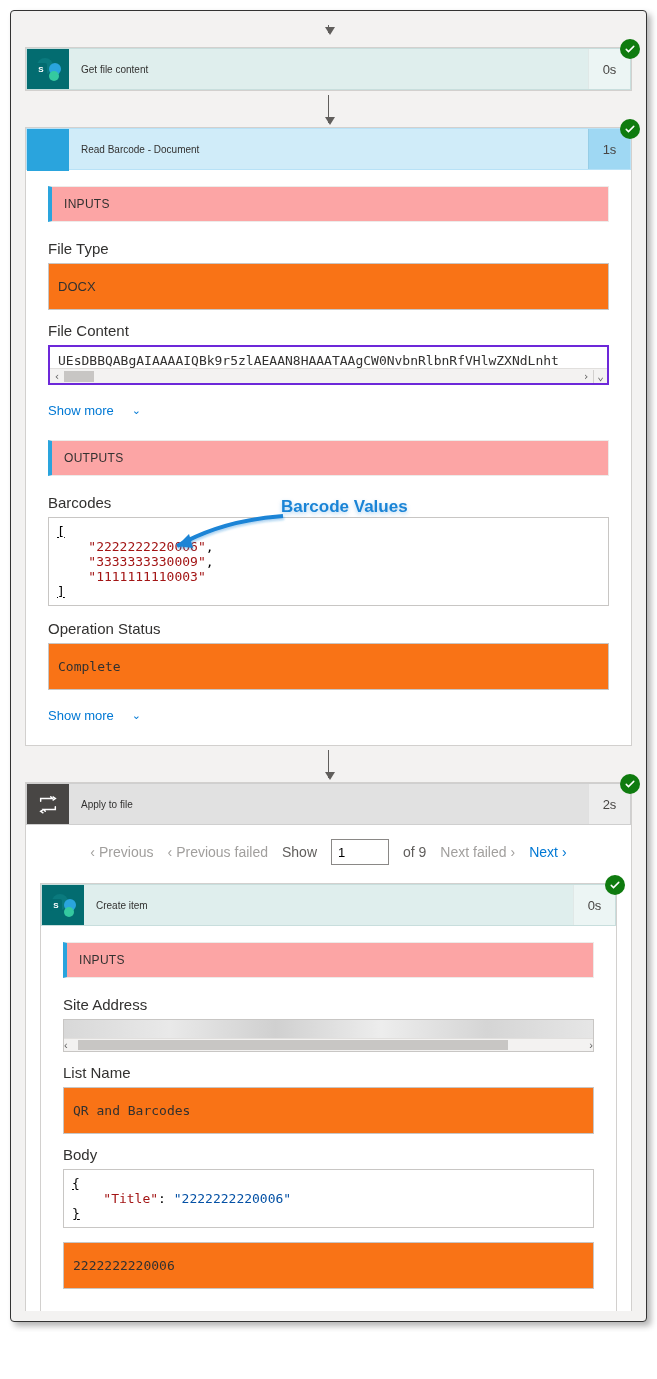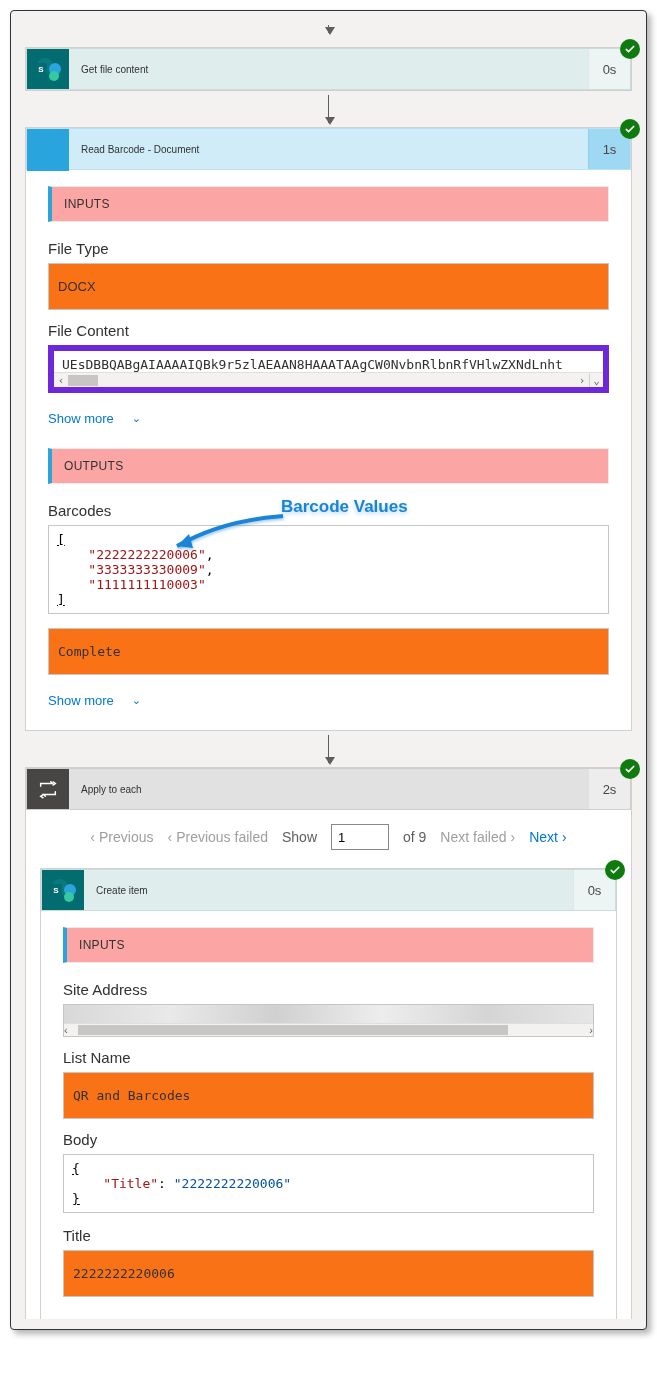--- a/index.html
+++ b/index.html
@@ -80,21 +80,21 @@
     border:1px solid #c8c6c4; padding:15px 9px; font-size:13px;
     background:#f97316; font-family:"Segoe UI",sans-serif;
     margin-bottom:12px;
   }
   .code-box {
     border:1px solid #c8c6c4; padding:6px 8px; font-size:13px;
     font-family: Consolas, Menlo, monospace; white-space:pre;
     background:#fff; margin-bottom:14px; overflow:hidden;
   }
   .scroll-row {
-    border:6px solid #6d28d9; font-family:Consolas,Menlo,monospace;
+    border:2px solid #6d28d9; font-family:Consolas,Menlo,monospace;
     font-size:13px; background:#fff; margin-bottom:12px;
   }
   .scroll-row .content{ padding:6px 8px 0 8px; white-space:nowrap; overflow:hidden;}
   .scroll-row .bar{
     display:flex; align-items:center; height:15px;
     background:#f3f2f1; border-top:1px solid #e1dfdd;
     font-size:11px; color:#616161; position:relative;
   }
   .scroll-row .bar .chev{ width:14px; text-align:center; }
   .scroll-row .bar .thumb{
@@ -241,20 +241,21 @@
       <svg class="arrow-svg" style="top:340px;left:137px;" width="130" height="50">
         <defs>
           <filter id="sh" x="-20%" y="-20%" width="140%" height="160%">
             <feDropShadow dx="1" dy="2" stdDeviation="1.2" flood-color="#1a84d6" flood-opacity="0.35"></feDropShadow>
           </filter>
         </defs>
         <path d="M120 6 Q60 10 14 36" stroke="#1a84d6" stroke-width="4" fill="none" filter="url(#sh)"></path>
         <polygon points="14,36 26,24 30,38" fill="#1a84d6" filter="url(#sh)"></polygon>
       </svg>
 
+      <div class="field-label">Operation Status</div>
       <div class="field-box" style="font-family:Consolas,Menlo,monospace">Complete</div>
 
       <div class="show-more">
         <span>Show more</span>
           <span class="chev">⌄</span>
       </div>
     </div>
   </div>
 
   <div class="arrow-wrap">
@@ -267,21 +268,21 @@
           <path d="M3 8.5l3 3 7-7" stroke="#fff" stroke-width="2" fill="none" stroke-linecap="round"></path>
         </svg>
     </div>
     <div class="header gray">
       <div class="icon-slot loop">
         <svg viewBox="0 0 24 24">
             <path d="M4 9V6h13l-2-2M20 15v3H7l2 2M4 6l0 0M20 18l0 0" stroke-linecap="round"></path>
         <path d="M17 4l3 2-3 2M7 22l-3-2 3-2"></path>
           </svg>
       </div>
-      <div class="title">Apply to each</div>
+      <div class="title">Apply to file</div>
       <div class="duration">2s</div>
     </div>
 
     <div class="pager">
       <span class="muted">
           <span>‹</span>
           <span>Previous</span>
         </span>
       <span class="muted">
           <span>‹</span>
@@ -334,20 +335,19 @@
           </div>
 
           <div class="field-label">List Name</div>
           <div class="field-box" style="font-family:Consolas,Menlo,monospace">QR and Barcodes</div>
 
           <div class="field-label">Body</div>
           <div class="code-box" id="body-box"><span class="tok-brk">{</span>
     <span class="tok-key">"Title"</span><span class="tok-punc">: </span><span class="tok-str">"2222222220006"</span>
 <span class="tok-brk">}</span></div>
 
-          <div class="field-label">Title</div>
           <div class="field-box" style="font-family:Consolas,Menlo,monospace;margin-bottom:0">2222222220006</div>
         </div>
       </div>
     </div>
   </div>
 
 </div>
 
 </body></html>

